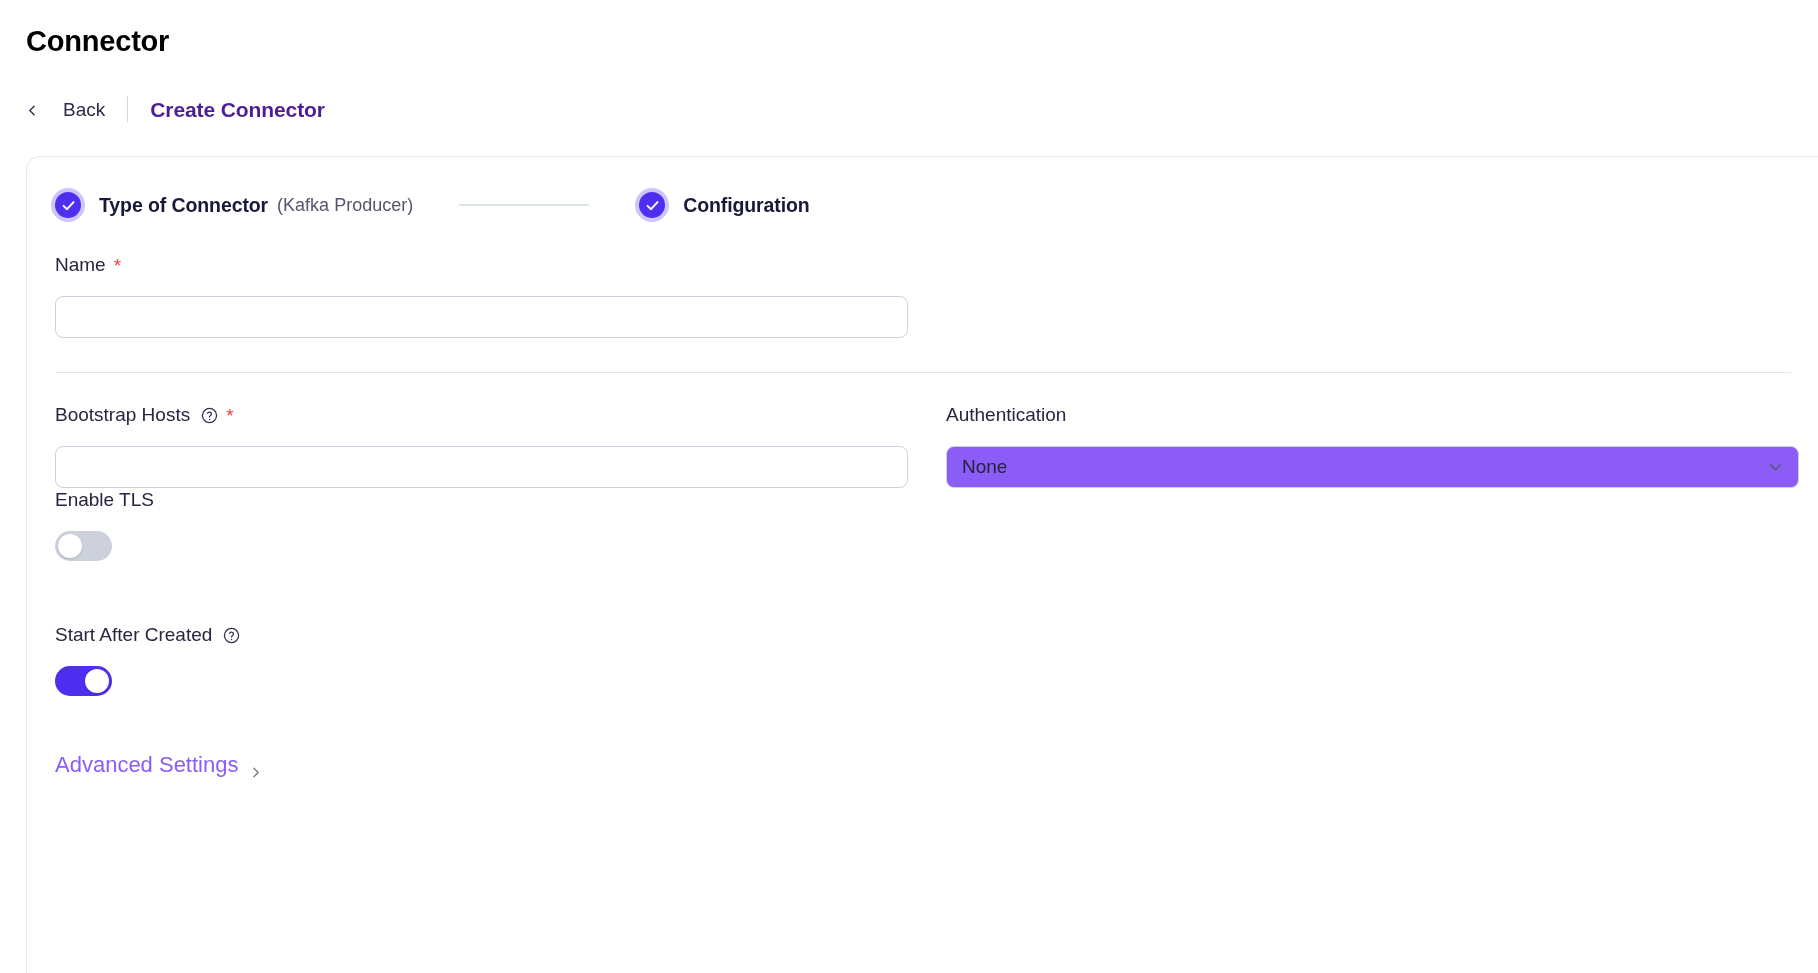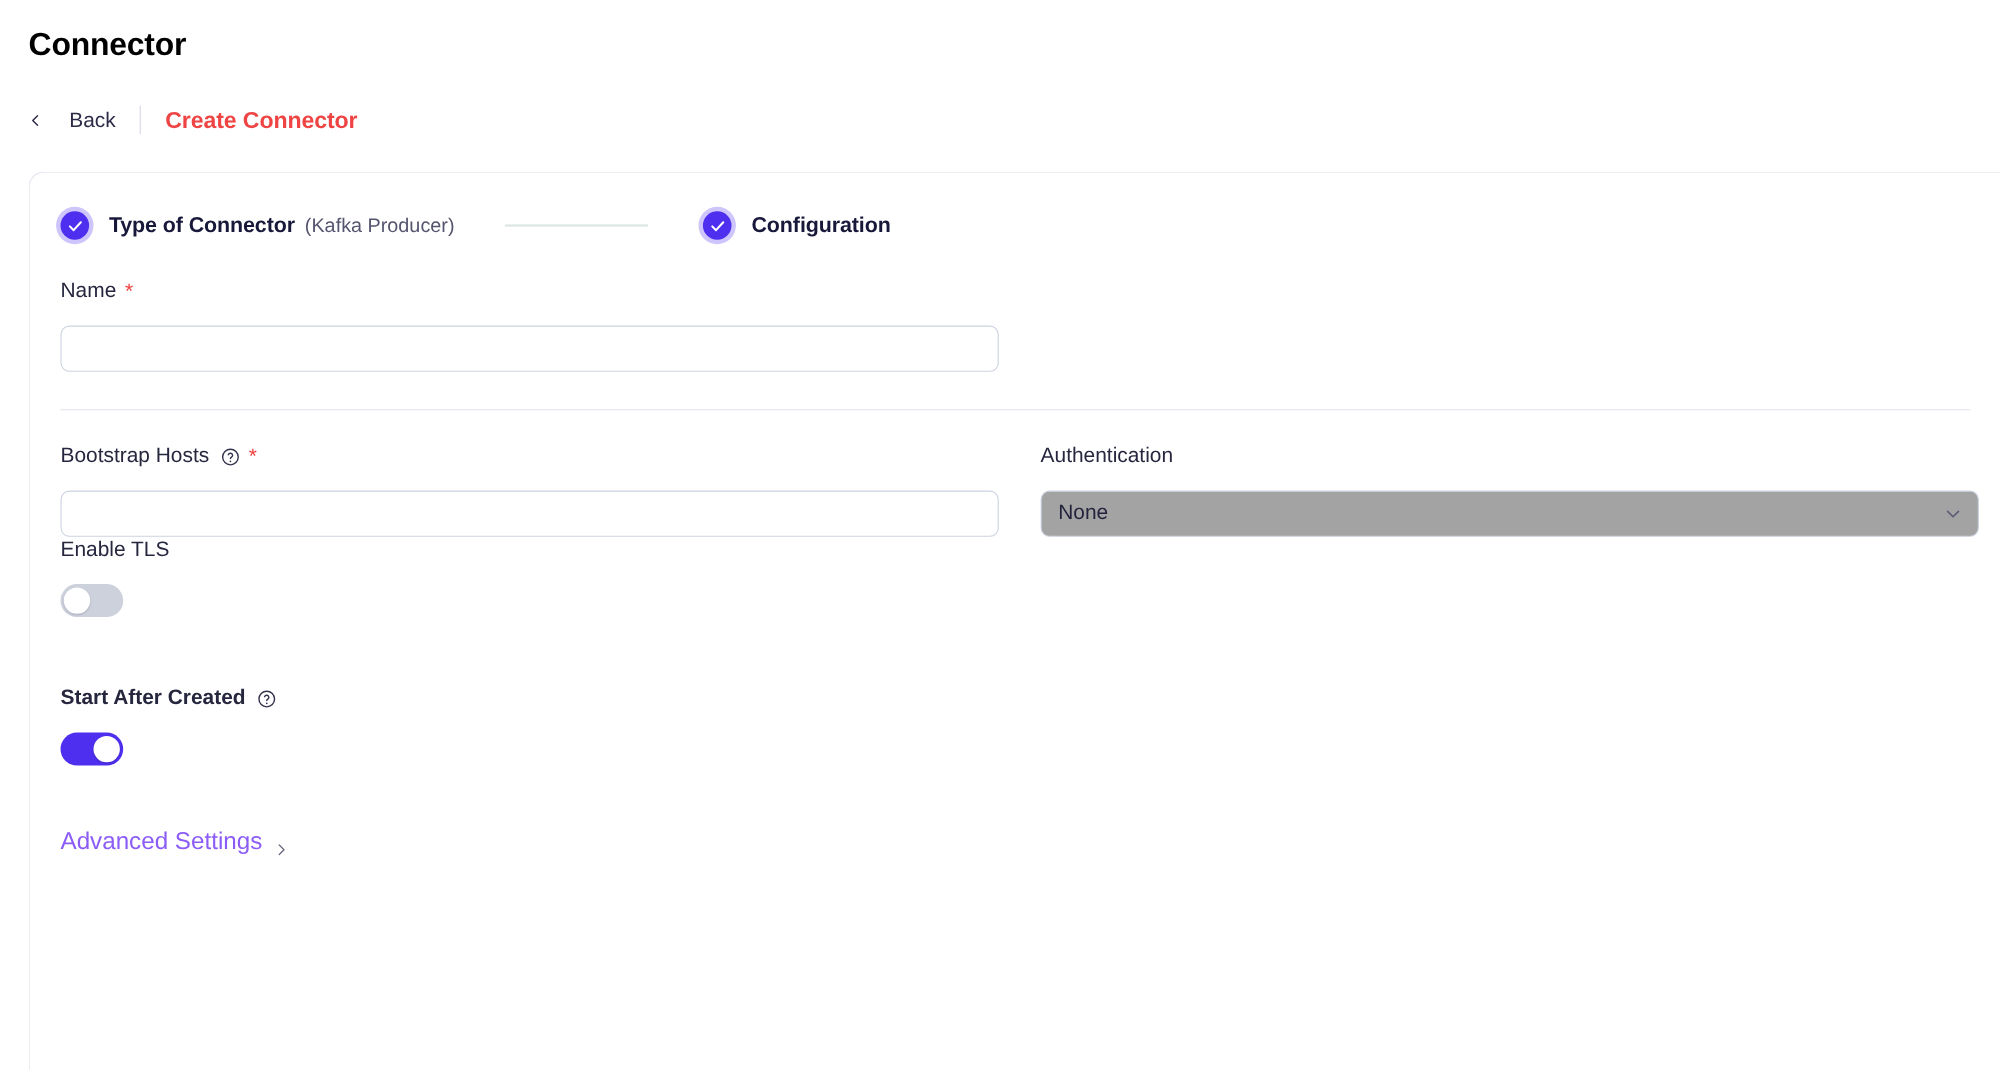--- a/index.html
+++ b/index.html
@@ -55,21 +55,21 @@
   }
   .bc-sep {
     width: 1px;
     height: 26px;
     background: #d4d7e2;
     margin: 0 22px;
   }
   .bc-current {
     font-size: 21px;
     font-weight: bold;
-    color: #ef4444;
+    color: #4c1d95;
     line-height: 1;
     letter-spacing: -0.1px;
   }
 
   
   .card {
     position: absolute;
     left: 26px;
     top: 156px;
     width: 1830px;
@@ -201,21 +201,21 @@
 
   .select-wrap {
     position: relative;
     width: 100%;
   }
   .select-box {
     width: 100%;
     height: 42px;
     border: 1px solid #ccd2e0;
     border-radius: 8px;
-    background: #a3a3a3;
+    background: #8b5cf6;
     display: flex;
     align-items: center;
     padding: 0 15px;
     font-size: 19px;
     color: #23233d;
     cursor: pointer;
   }
   .chev-down {
     position: absolute;
     right: 15px;
@@ -227,21 +227,21 @@
   }
 
   .divider {
     height: 1px;
     background: #e2e5ee;
     margin: 34px 28px 30px 28px;
   }
 
   .toggle-block { padding: 0 28px; }
   .toggle-block.tls { }
-  .toggle-block.start { margin-top: 62px; font-weight: bold; }
+  .toggle-block.start { margin-top: 62px; }
 
   .switch {
     width: 57px;
     height: 30px;
     border-radius: 16px;
     background: #ccd1dc;
     position: relative;
     cursor: pointer;
     display: block;
   }

